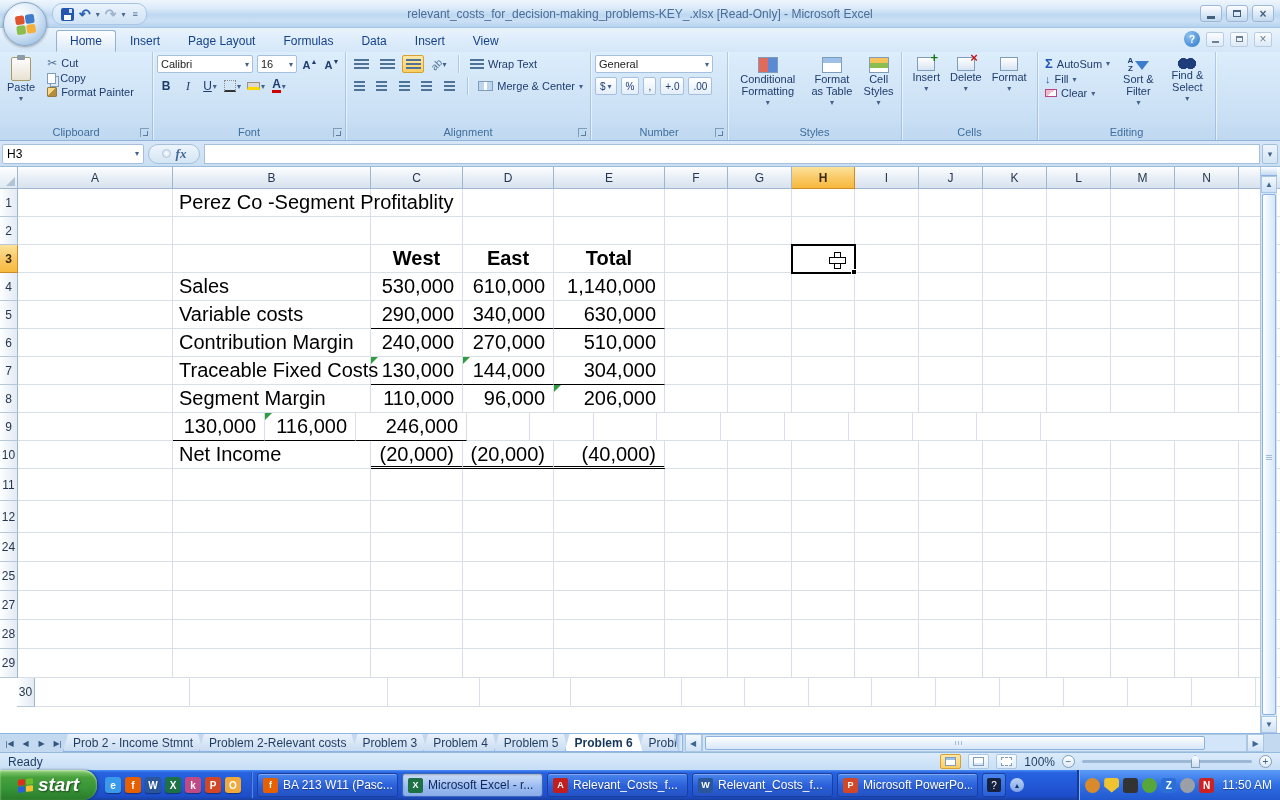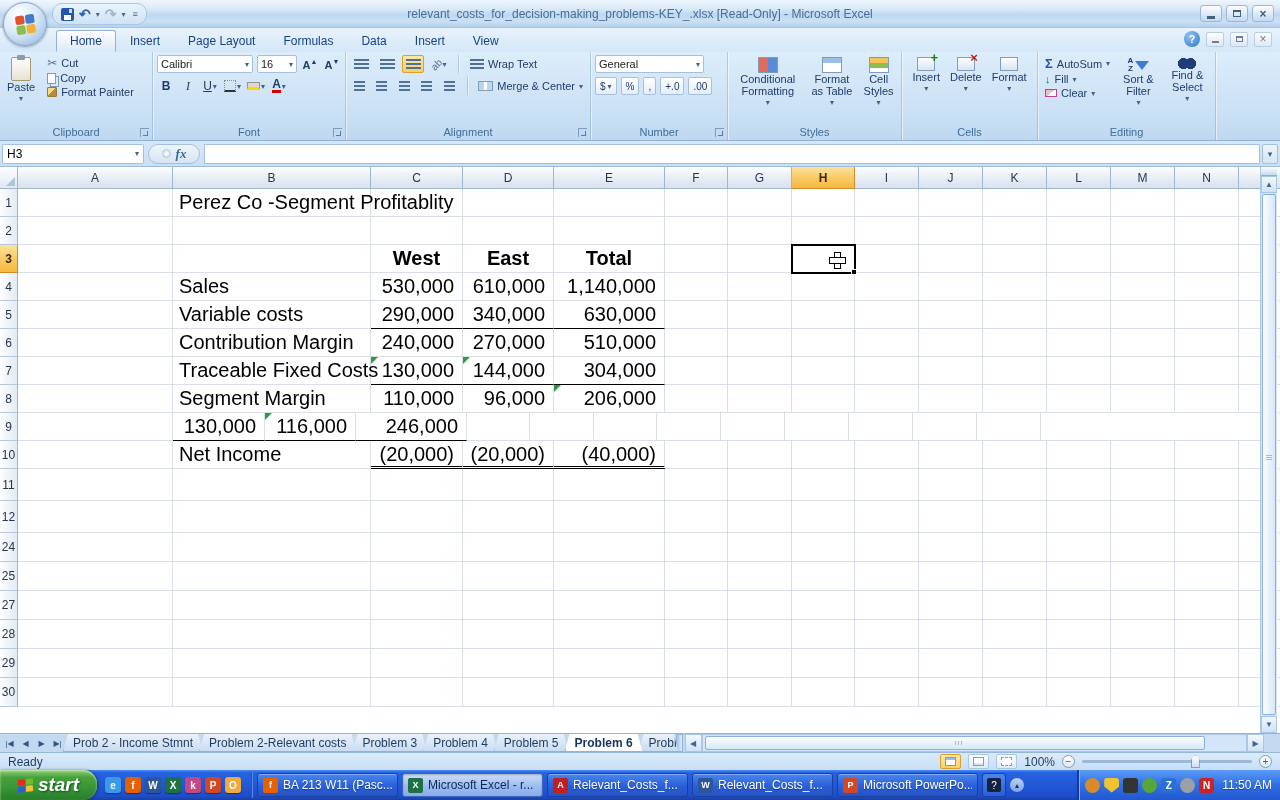--- a/index.html
+++ b/index.html
@@ -345,21 +345,21 @@
             <span>Merge &amp; Center</span>
             <span class="da">▾</span>
           </div>
       </div>
       <div class="grp-label">Alignment</div>
       <span class="lau"></span>
     </div>
 
     <div class="grp" style="width:137px">
       <div class="rrow">
-        <div class="combo" style="width:109px">
+        <div class="combo" style="width:118px">
             <span>General</span>
             <span class="da">▾</span>
           </div>
       </div>
       <div class="rrow">
         <div class="numbtn">
             <span>$</span>
             <span class="da">▾</span>
           </div>
         <div class="numbtn">
@@ -849,21 +849,21 @@
           <div class="cell" style="width: 64px;"></div>
           <div class="cell" style="width: 63px;"></div>
           <div class="cell" style="width: 64px;"></div>
           <div class="cell" style="width: 64px;"></div>
           <div class="cell" style="width: 64px;"></div>
           <div class="cell" style="width: 64px;"></div>
           <div class="cell" style="width: 64px;"></div>
           <div class="cell" style="width: 64px;"></div>
           <div class="rowfill"></div>
         </div>
-        <div class="grow" style="height: 29px;">
+        <div class="grow" style="height: 29px; padding-left: 17px;">
           <div class="rowh">30</div>
           <div class="cell" style="width: 155px;"></div>
           <div class="cell" style="width: 198px;"></div>
           <div class="cell" style="width: 92px;"></div>
           <div class="cell" style="width: 91px;"></div>
           <div class="cell" style="width: 111px;"></div>
           <div class="cell" style="width: 63px;"></div>
           <div class="cell" style="width: 64px;"></div>
           <div class="cell" style="width: 63px;"></div>
           <div class="cell" style="width: 64px;"></div>

